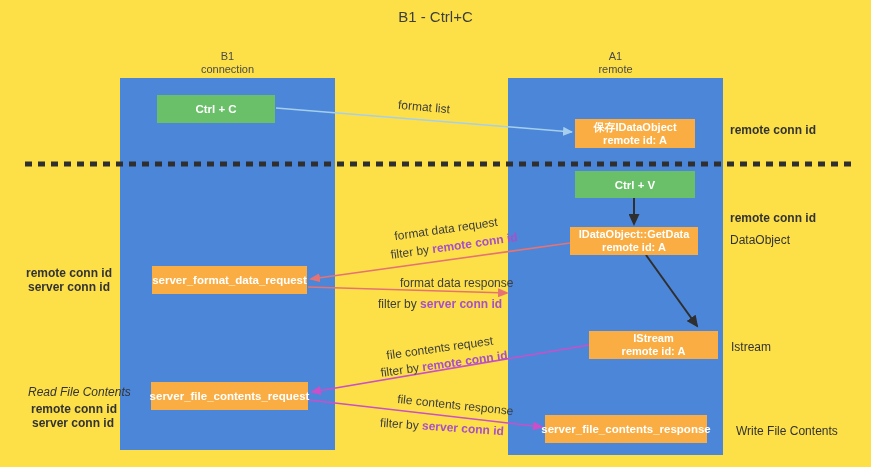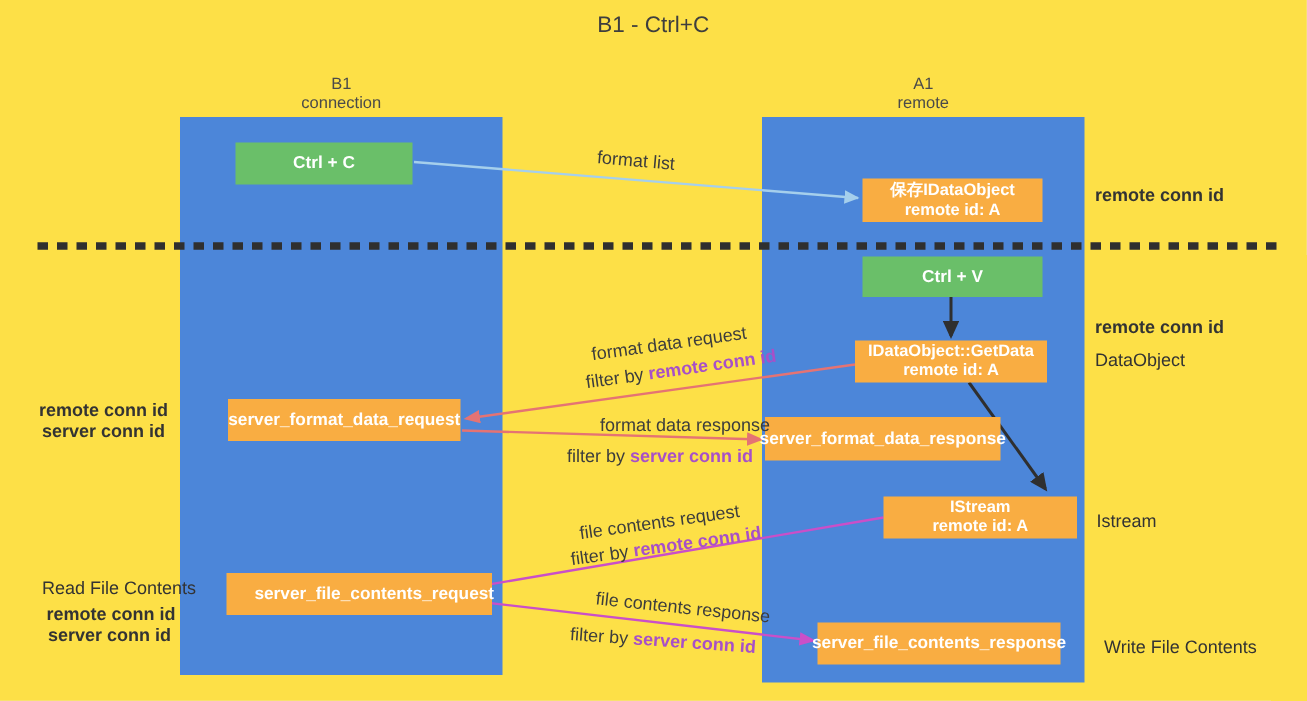--- a/index.html
+++ b/index.html
@@ -83,28 +83,27 @@
 
   <div class="node green single" style="left:575px;top:171px;width:120px;height:27px;">Ctrl + V</div>
 
   <div class="node orange" style="left:570px;top:227px;width:128px;height:28px;">
     <span class="l1">IDataObject::GetData</span>
     <span class="l2">remote id: A</span>
   </div>
 
   <div class="node orange single" style="left:152px;top:266px;width:155px;height:28px;">server_format_data_request</div>
 
-  <div class="node orange single" style="left:510px;top:278px;width:157px;height:29px;">server_format_data_response</div>
 
   <div class="node orange" style="left:589px;top:331px;width:129px;height:28px;">
     <span class="l1">IStream</span>
     <span class="l2">remote id: A</span>
   </div>
 
-  <div class="node orange single" style="left:151px;top:382px;width:157px;height:28px;padding-left:20px;">server_file_contents_request</div>
+  <div class="node orange single" style="left:151px;top:382px;width:157px;height:28px;">server_file_contents_request</div>
 
   <div class="node orange single" style="left:545px;top:415px;width:162px;height:28px;">server_file_contents_response</div>
 
   <div class="lbl" style="left:398px;top:100px;transform:rotate(5deg);">format list</div>
 
   <div class="lbl" style="left:394px;top:222px;transform:rotate(-8deg);">format data request</div>
   <div class="lbl" style="left:390px;top:239px;transform:rotate(-8deg);">
     <span>filter by</span>
     <span class="hl-purple">remote conn id</span>
   </div>
@@ -128,17 +127,17 @@
   </div>
 
   <div class="side purple" style="left:730px;top:123px;">remote conn id</div>
   <div class="side purple" style="left:730px;top:211px;">remote conn id</div>
   <div class="side" style="left:730px;top:233px;">DataObject</div>
   <div class="side" style="left:731px;top:340px;">Istream</div>
   <div class="side" style="left:736px;top:424px;">Write File Contents</div>
 
   <div class="side purple" style="left:26px;top:266px;">remote conn id</div>
   <div class="side green-txt" style="left:28px;top:280px;">server conn id</div>
-  <div class="side" style="left:28px;top:385px;">Read File Contents</div>
+  <div class="side" style="left:28px;top:385px;font-style:italic;">Read File Contents</div>
   <div class="side purple" style="left:31px;top:402px;">remote conn id</div>
   <div class="side green-txt" style="left:32px;top:416px;">server conn id</div>
 
 </div>
 
 </body></html>

